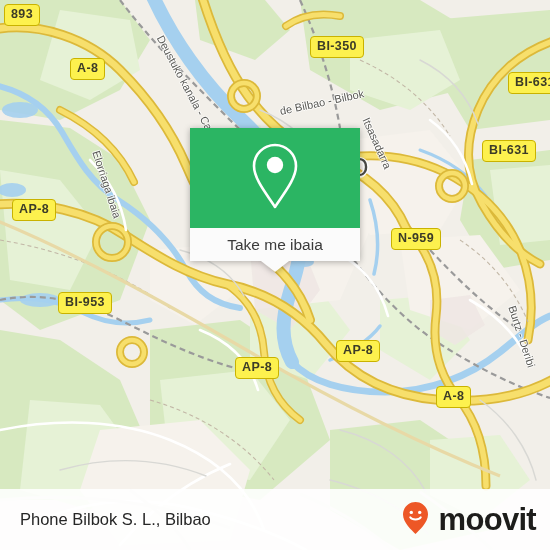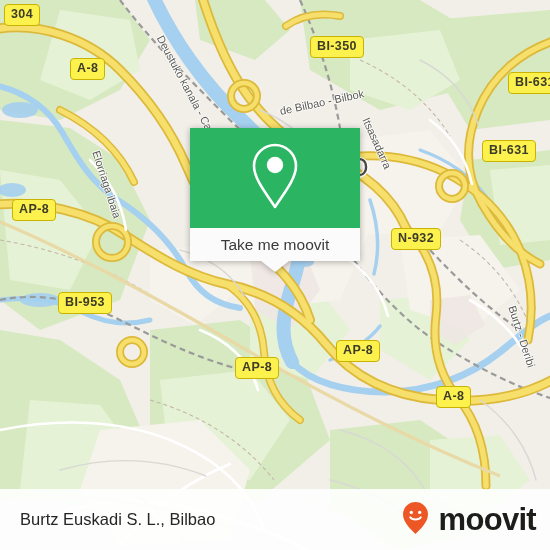--- a/index.html
+++ b/index.html
@@ -323,51 +323,51 @@
     </svg>
 
     <div class="maplabel" style="left:160px; top:30px; transform:rotate(62deg); transform-origin:0 50%;">Deustuko kanala - Canal de D...</div>
     <div class="maplabel" style="left:96px; top:145px; transform:rotate(72deg); transform-origin:0 50%;">Elorriaga ibaia</div>
     <div class="maplabel" style="left:280px; top:105px; transform:rotate(-12deg); transform-origin:0 50%;">de Bilbao - Bilbok</div>
     <div class="maplabel" style="left:366px; top:112px; transform:rotate(66deg); transform-origin:0 50%;">Itsasadarra</div>
     <div class="maplabel" style="left:512px; top:300px; transform:rotate(72deg); transform-origin:0 50%;">Burtz - Deribi</div>
 
     <div class="citylabel" style="left:349px; top:153px;">O</div>
 
-    <div class="shield" style="left:4px;   top:4px;">304</div>
+    <div class="shield" style="left:4px;   top:4px;">893</div>
     <div class="shield" style="left:70px;  top:58px;">A-8</div>
     <div class="shield" style="left:310px; top:36px;">BI-350</div>
     <div class="shield" style="left:508px; top:72px;">BI-631</div>
     <div class="shield" style="left:482px; top:140px;">BI-631</div>
     <div class="shield" style="left:12px;  top:199px;">AP-8</div>
-    <div class="shield" style="left:391px; top:228px;">N-932</div>
+    <div class="shield" style="left:391px; top:228px;">N-959</div>
     <div class="shield" style="left:58px;  top:292px;">BI-953</div>
     <div class="shield" style="left:336px; top:340px;">AP-8</div>
     <div class="shield" style="left:235px; top:357px;">AP-8</div>
     <div class="shield" style="left:436px; top:386px;">A-8</div>
   </div>
 
   <div id="popup">
     <div id="popup-green">
       <span>
         <svg width="52" height="70" viewBox="0 0 52 70" aria-hidden="true">
           <path d="M26 4 C14.4 4 5 13.4 5 25 C5 39 20 56 26 66 C32 56 47 39 47 25 C47 13.4 37.6 4 26 4 Z" fill="none" stroke="#ffffff" stroke-width="2.6" stroke-linejoin="round"></path>
           <circle cx="26" cy="24" r="8.2" fill="#ffffff"></circle>
         </svg>
       </span>
     </div>
     <div id="popup-label">
-      <span>Take me moovit</span>
+      <span>Take me ibaia</span>
     </div>
     <div id="popup-tail"></div>
   </div>
 
 
   <div id="bottombar">
-    <div id="place-title">Burtz Euskadi S. L., Bilbao</div>
+    <div id="place-title">Phone Bilbok S. L., Bilbao</div>
     <div id="moovit-logo">
       <span>
         <svg width="27" height="34" viewBox="0 0 27 34" aria-hidden="true">
           <path d="M13.5 1 C6.6 1 1 6.6 1 13.5 C1 21.5 10 29.5 13.5 33 C17 29.5 26 21.5 26 13.5 C26 6.6 20.4 1 13.5 1 Z" fill="#ed5726"></path>
           <circle cx="9.3" cy="11.4" r="1.7" fill="#ffffff"></circle>
           <circle cx="17.7" cy="11.4" r="1.7" fill="#ffffff"></circle>
           <path d="M8.2 16.3 C10.0 19.3 17.0 19.3 18.8 16.3" fill="none" stroke="#ffffff" stroke-width="1.9" stroke-linecap="round"></path>
         </svg>
       </span>
       <span id="moovit-wordmark">moovit</span>

